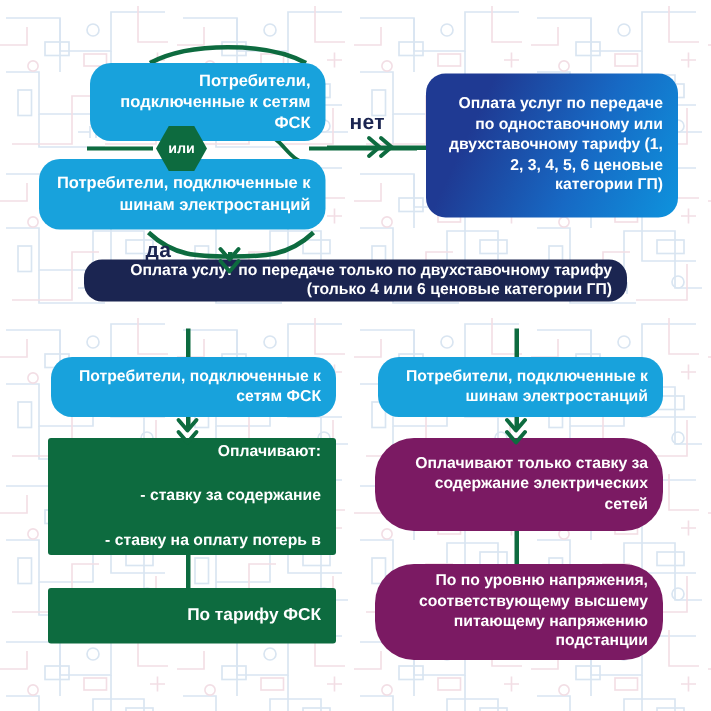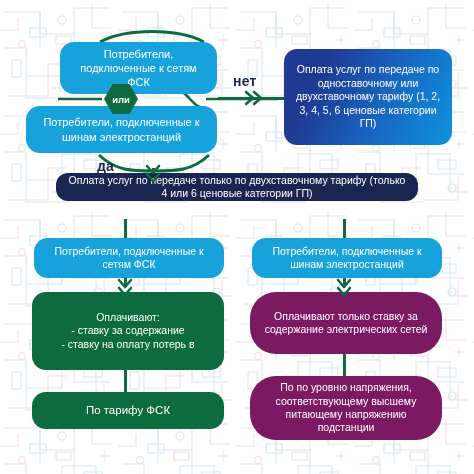--- a/index.html
+++ b/index.html
@@ -22,31 +22,31 @@
     opacity:1;
     pointer-events:none;
   }
   
   .node{
     position:absolute;
     box-sizing:border-box;
     display:flex;
     align-items:center;
     justify-content:center;
-    text-align:center;
+    text-align:right;
     color:#ffffff;
-    font-weight:normal;
+    font-weight:bold;
     line-height:1.28;
     z-index:3;
     padding:6px 10px;
   }
   .node span{display:block;width:100%;}
   .blue{background:#18a2dc;border-radius:14px;}
   .navy{background:#1b2551;border-radius:12px;}
-  .green{background:#0d6b3f;border-radius:14px;}
+  .green{background:#0d6b3f;border-radius:2px;gap:16px;}
   .purple{background:#7b1a63;border-radius:26px;}
   .grad{
     background:linear-gradient(115deg,#1f3a93 0%,#1f3a93 22%,#1769c4 62%,#0e93dd 100%);
     border-radius:13px;
   }
   
   .vline{position:absolute;background:#0d6b3f;width:3px;z-index:2;}
   .hline{position:absolute;background:#0d6b3f;height:3px;z-index:2;}
   .chev{position:absolute;z-index:4;}
   

